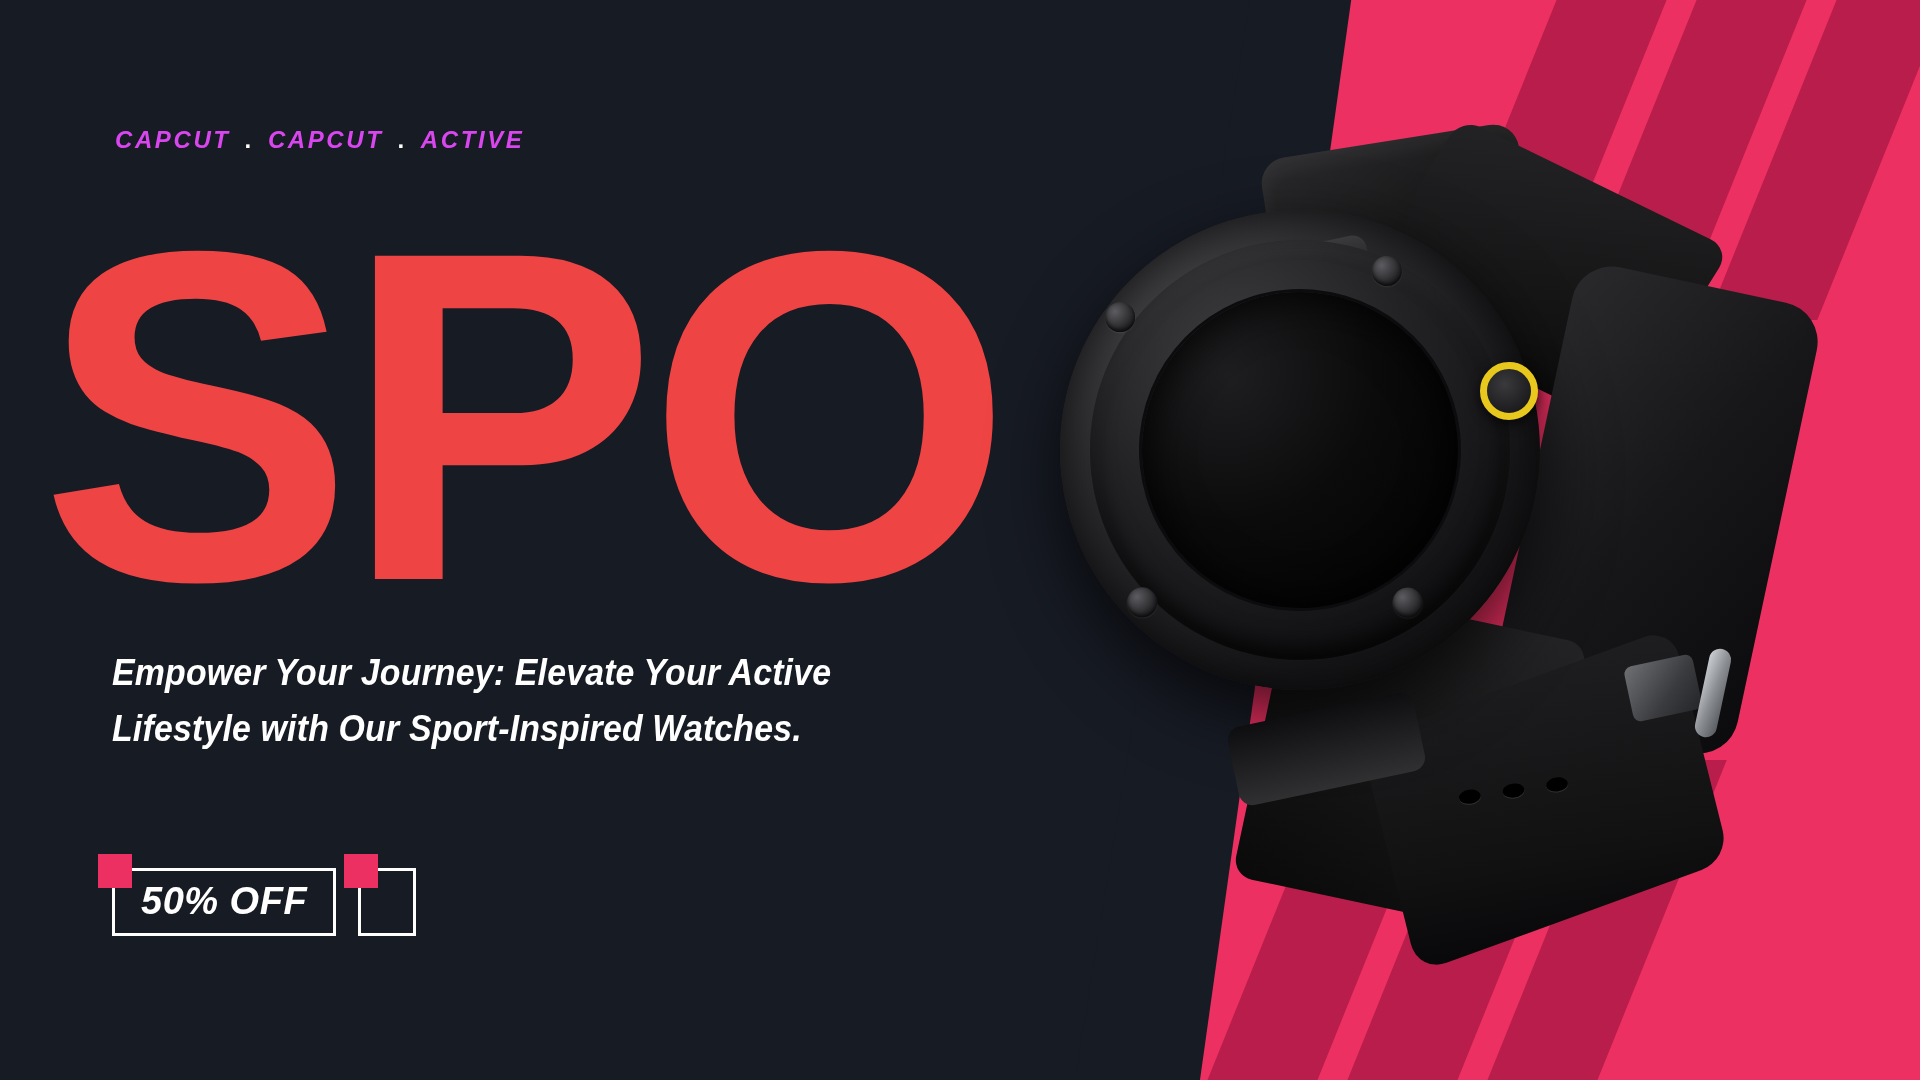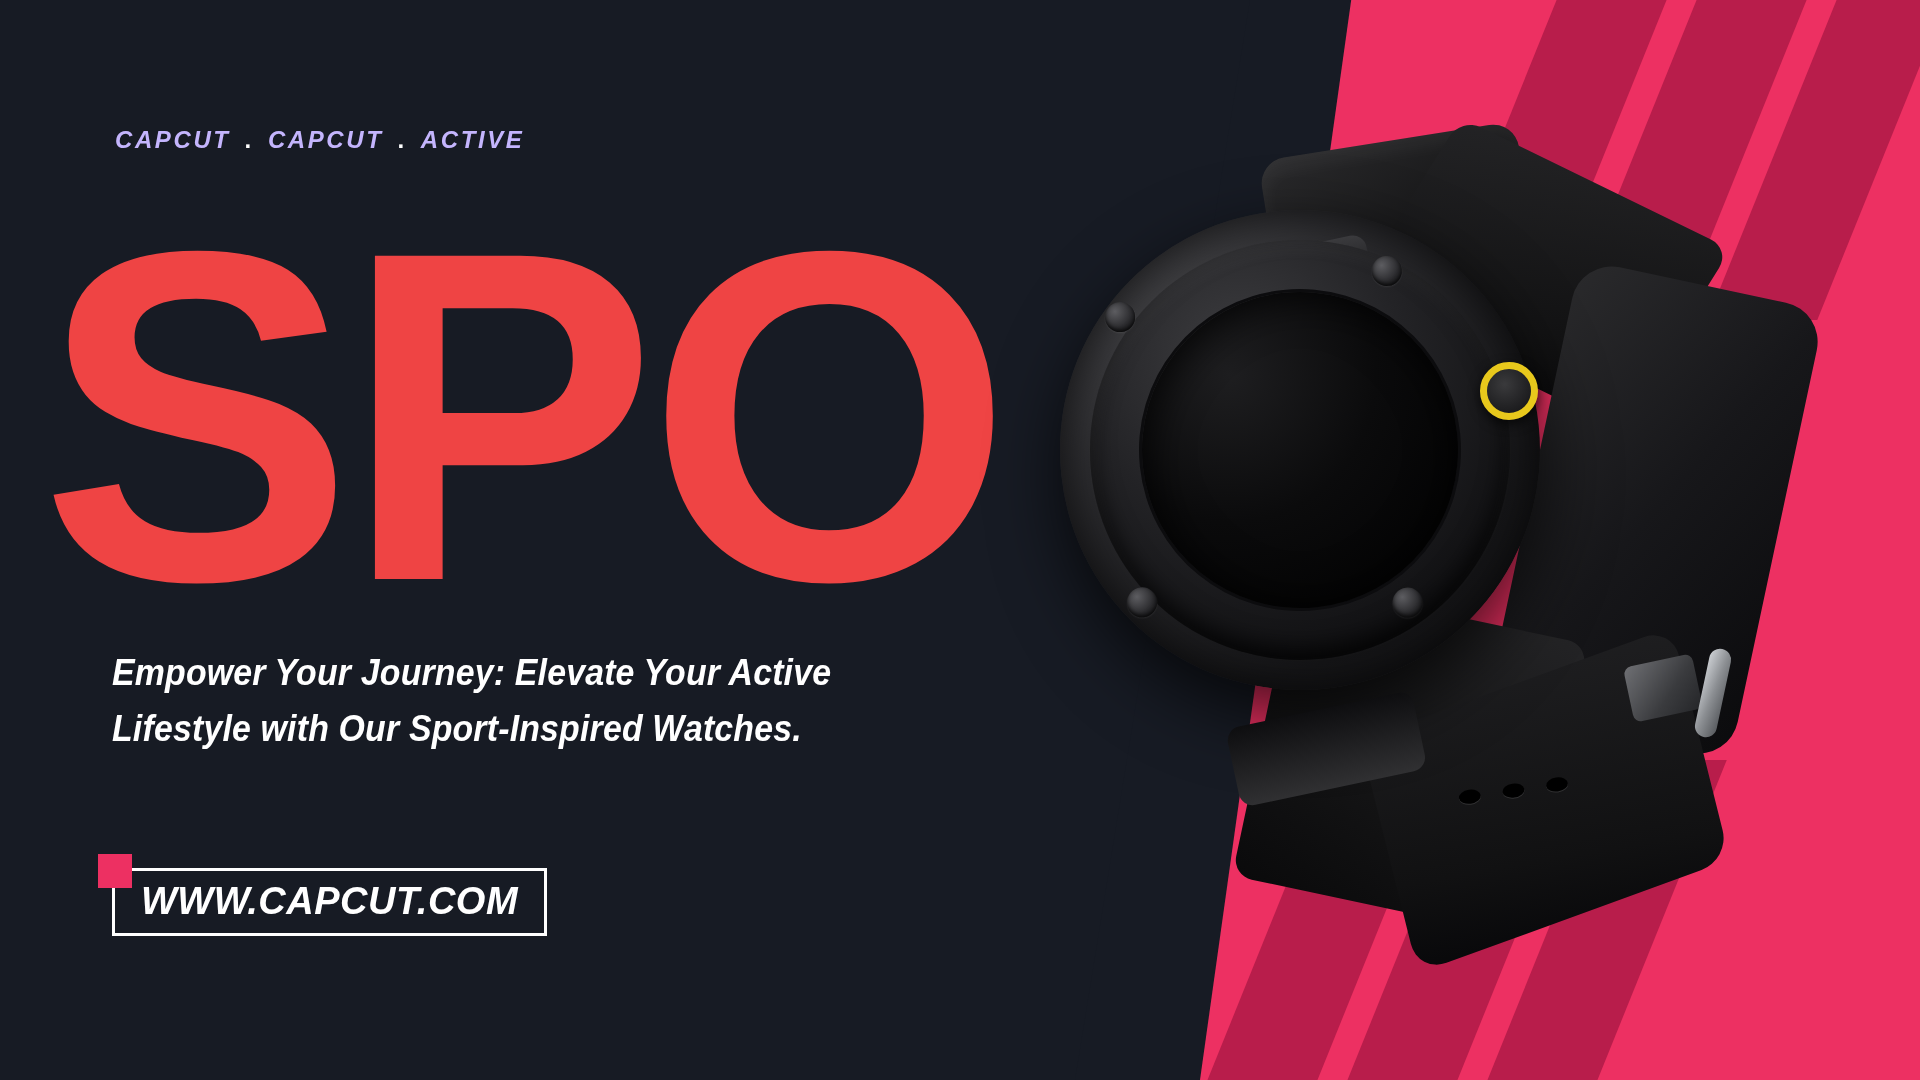--- a/index.html
+++ b/index.html
@@ -74,21 +74,21 @@
   .nav{
     position:absolute;
     left:115px; top:126px;
     display:flex; align-items:center; gap:0;
     color:#ffffff;
     font-size:24px;
     font-weight:bold;
     font-style:italic;
     letter-spacing:2.6px;
   }
-  .nav-item{ color:#c4b5fd; }
+  .nav-item{ color:#d946ef; }
   .nav-sep{
     color:#ffffff;
     padding:0 14px;
     font-weight:bold;
     font-style:normal;
   }
 
   
   .headline{
     position:absolute;
@@ -376,18 +376,21 @@
       <span class="nav-sep">.</span>
       <span class="nav-item">ACTIVE</span>
     </div>
 
 
     <div class="subtitle">Empower Your Journey: Elevate Your Active Lifestyle with Our Sport-Inspired Watches.</div>
 
     <div class="cta-row">
       <div class="cta">
         <span class="cta-sq"></span>
-        <span class="cta-text">WWW.CAPCUT.COM</span>
+        <span class="cta-text">50% OFF</span>
+      </div>
+      <div class="cta">
+        <span class="cta-sq"></span>
       </div>
     </div>
 
   </div>
 </div>
 
 </body></html>

